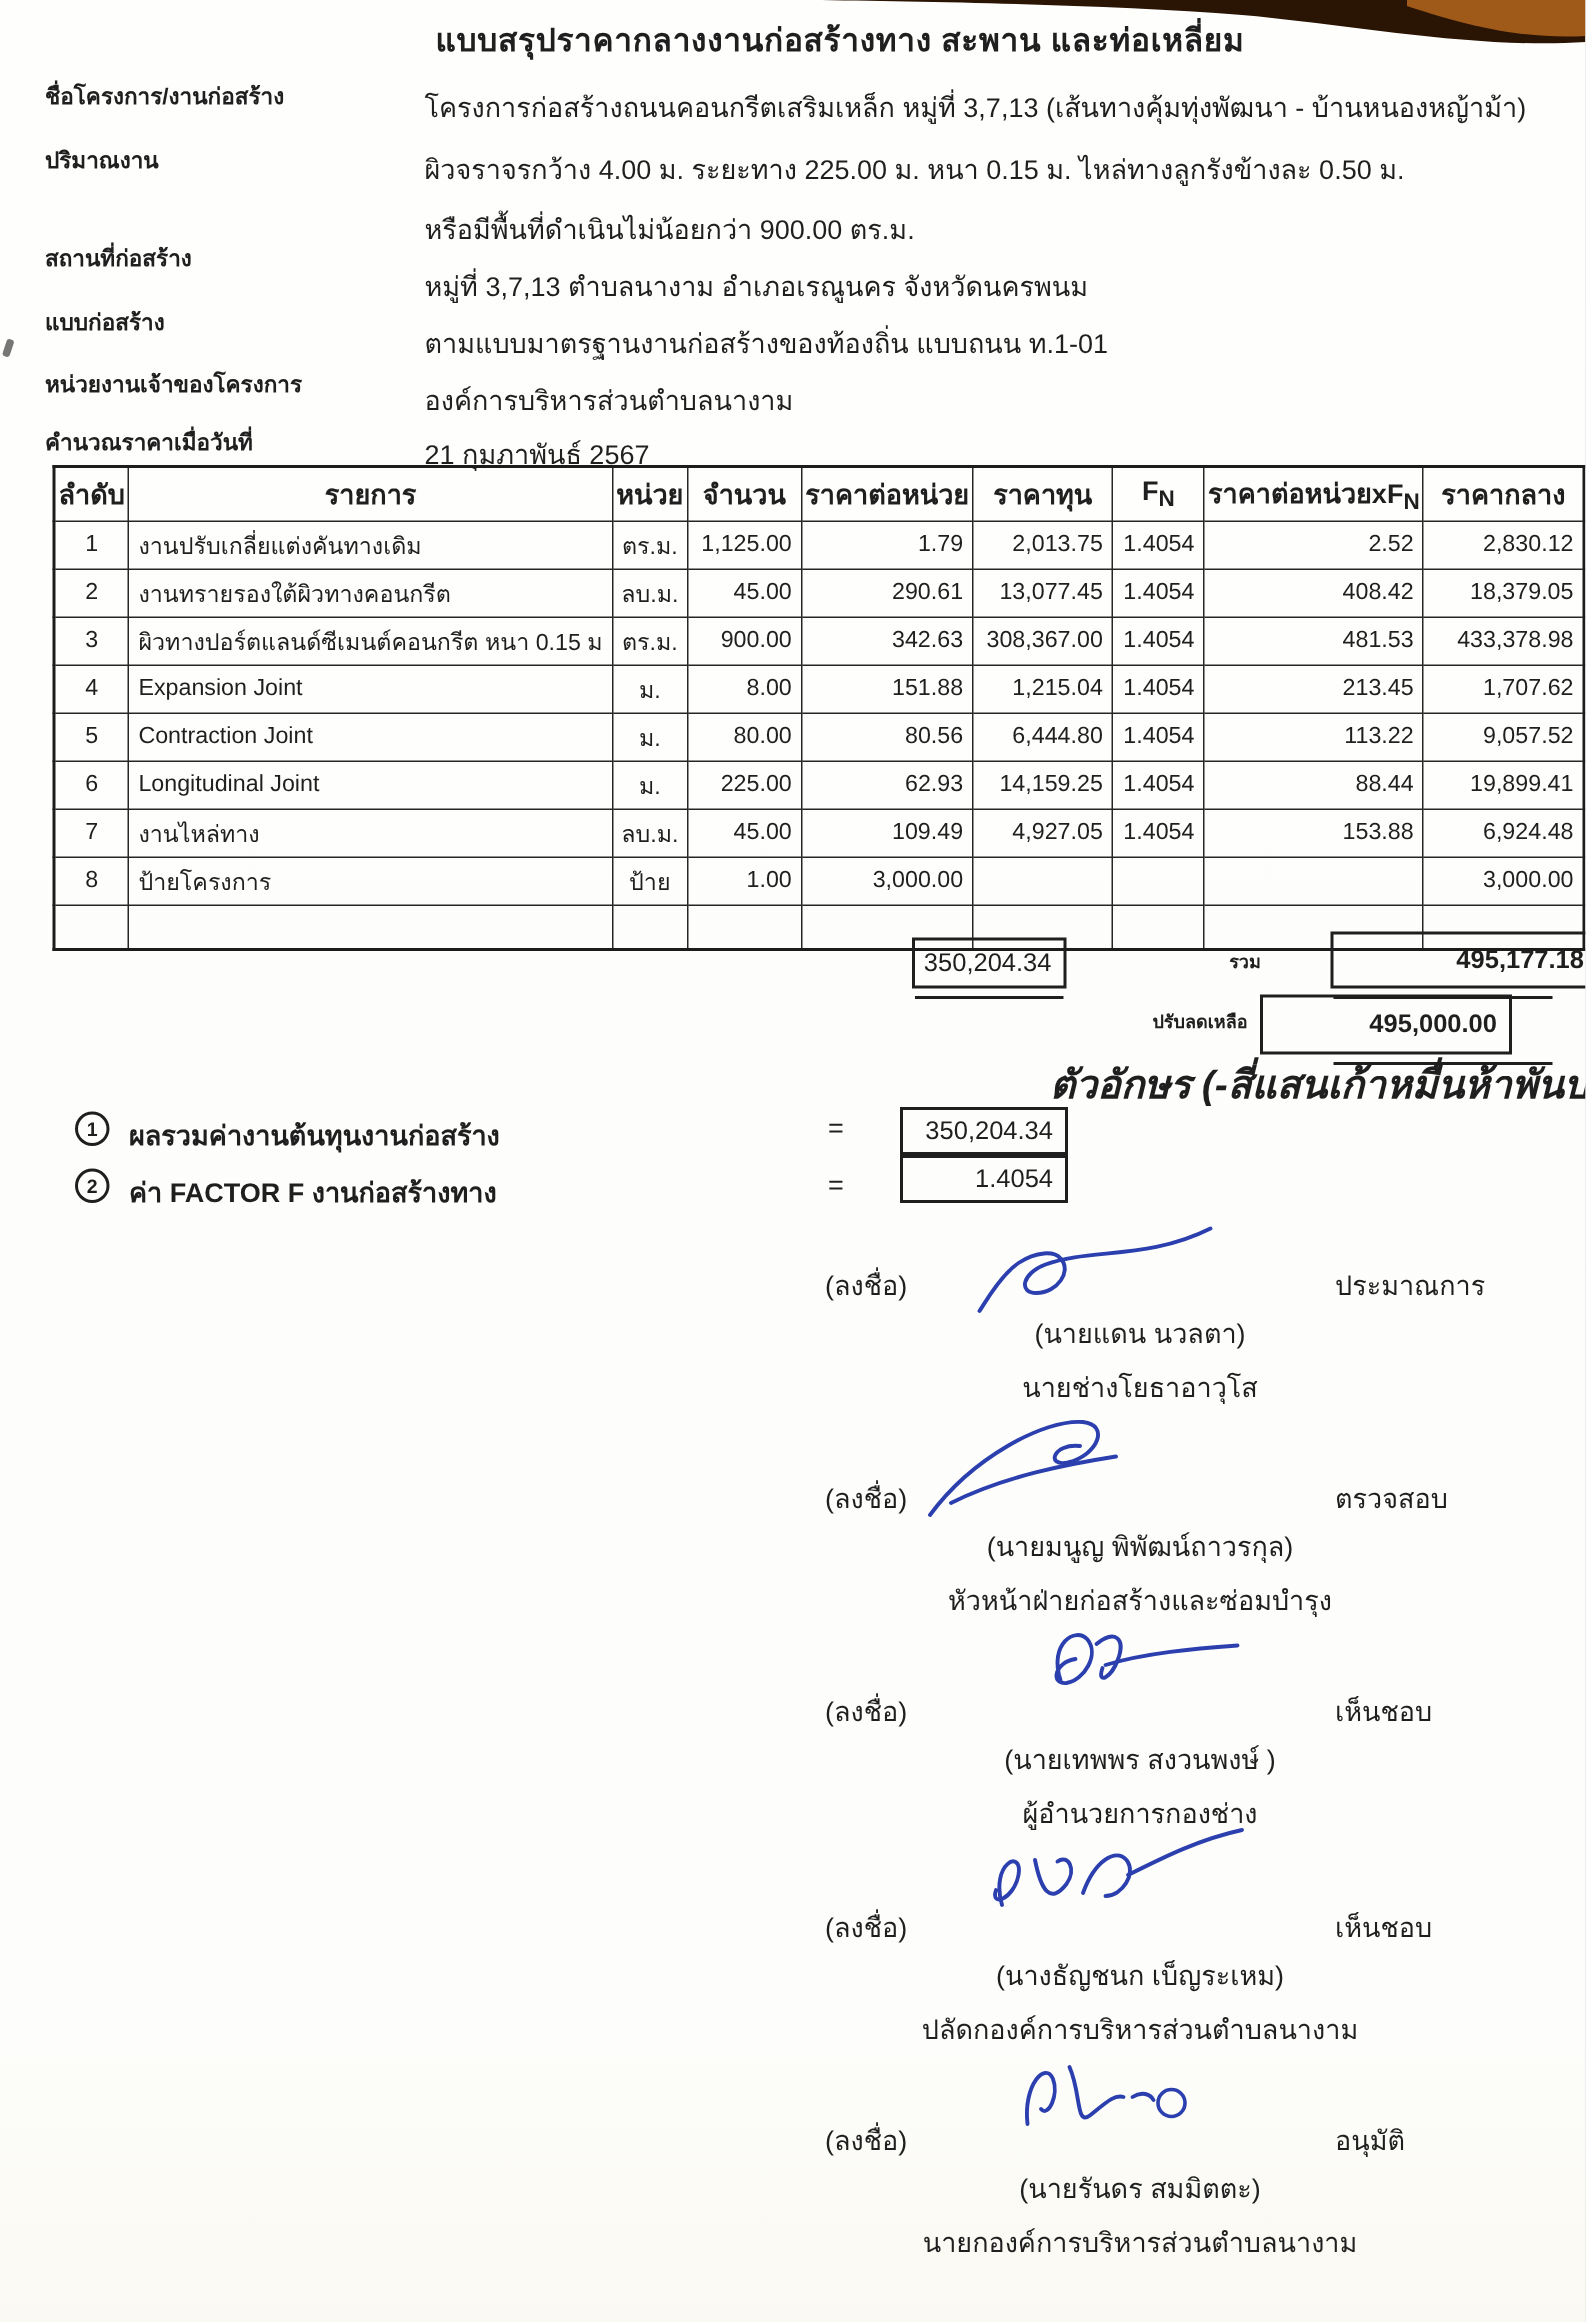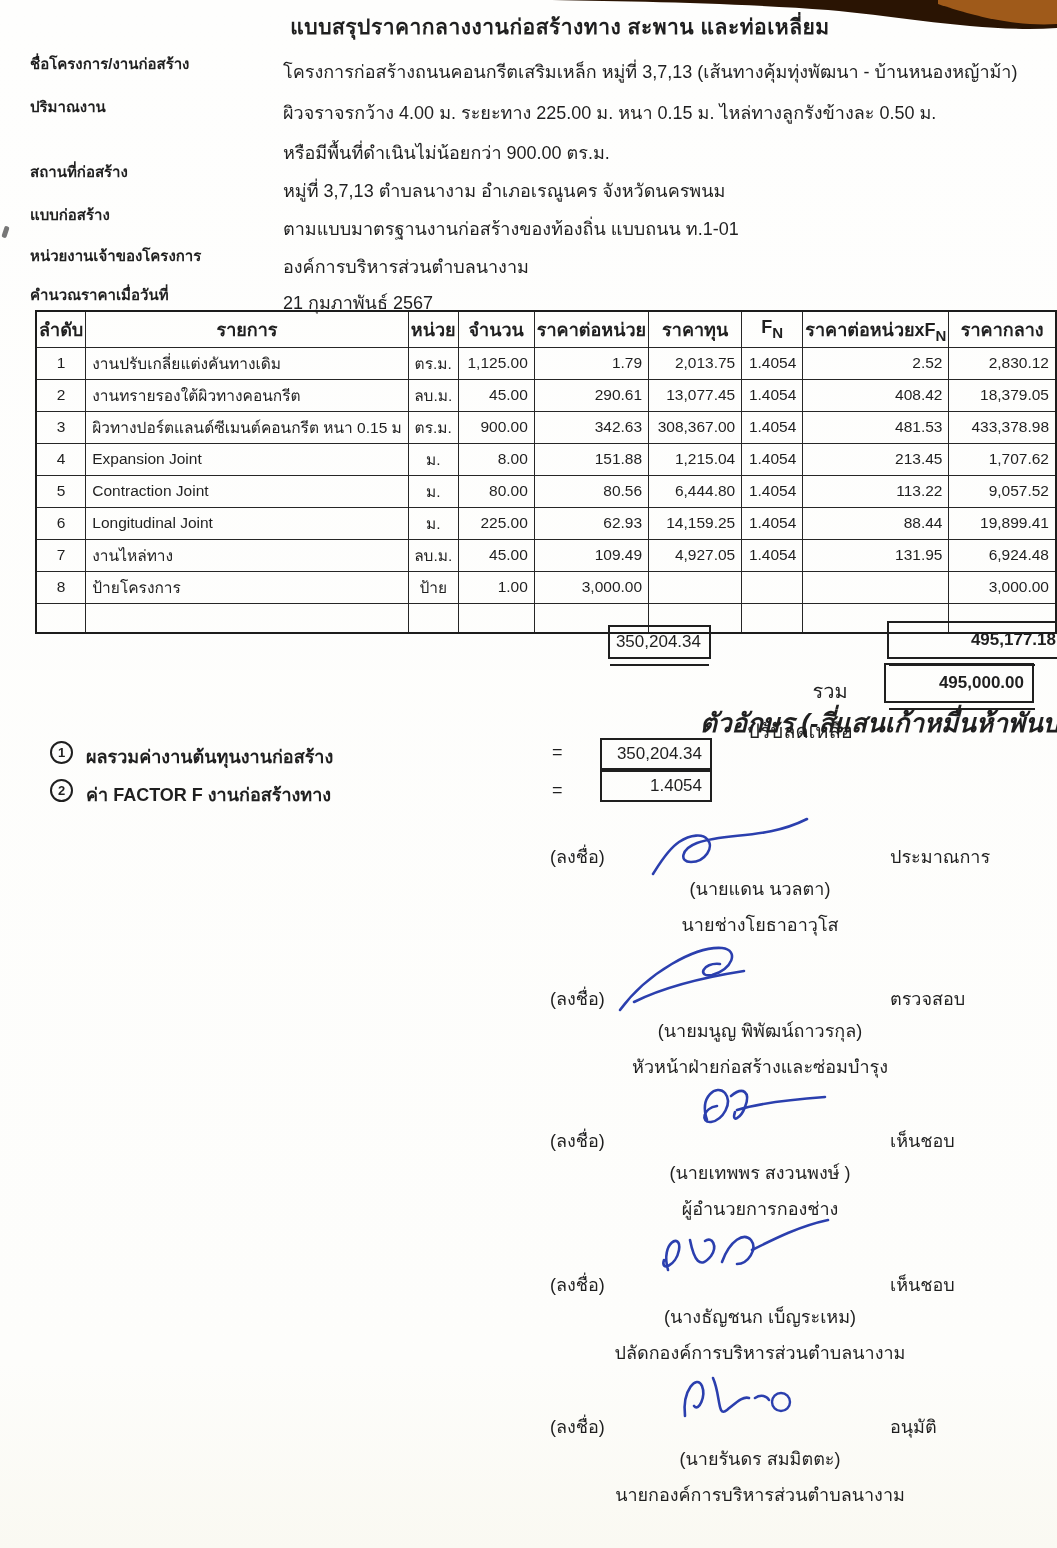--- a/index.html
+++ b/index.html
@@ -19,21 +19,21 @@
   .cost tbody tr.empty-row { height:30px; }
   .cost th { font-size:18px; font-weight:bold; text-align:center; padding:0 2px; }
   .cost td { font-size:15.5px; padding:0 6px; }
   .cost td.c0, .cost td.c2 { text-align:center; padding:0 2px; }
   .cost td.c1 { text-align:left; }
   .cost td.c3, .cost td.c4, .cost td.c5, .cost td.c6, .cost td.c7, .cost td.c8 { text-align:right; }
   .valbox { position:absolute; border:2px solid #1f1f1f; display:flex; align-items:center;
             justify-content:flex-end; padding-right:8px; font-size:17px; }
   .valbox.bold { font-weight:bold; }
   .dblline { position:absolute; height:2px; background:#1f1f1f; }
-  .tot-label { position:absolute; font-weight:normal; font-size:20px; text-align:center;margin-top:44px; }
+  .tot-label { position:absolute; font-weight:bold; font-size:12px; text-align:center; }
   .in-words { position:absolute; left:700px; top:702px; font-weight:bold; font-size:26px; white-space:nowrap;font-style:italic; }
   .circ-num { position:absolute; left:50px; width:23px; height:23px; border:2px solid #1f1f1f;
               border-radius:50%; display:flex; align-items:center; justify-content:center;
               font-weight:bold; font-size:13px; }
   .factor-label { position:absolute; left:86px; font-weight:bold; font-size:18px; white-space:nowrap; }
   .factor-eq { position:absolute; left:552px; font-size:18px; }
   .sig-block { position:absolute; left:450px; width:590px; height:135px; }
   .sign-label { position:absolute; left:100px; top:16px; font-size:18px; }
   .sig-role { position:absolute; left:440px; top:16px; font-size:18px; white-space:nowrap; }
   .sig-name { position:absolute; left:110px; top:48px; width:400px; text-align:center; font-size:18px; white-space:nowrap; }
@@ -164,21 +164,21 @@
           <td class="c8">19,899.41</td>
         </tr>
         <tr>
           <td class="c0">7</td>
           <td class="c1">งานไหล่ทาง</td>
           <td class="c2">ลบ.ม.</td>
           <td class="c3">45.00</td>
           <td class="c4">109.49</td>
           <td class="c5">4,927.05</td>
           <td class="c6">1.4054</td>
-          <td class="c7">131.95</td>
+          <td class="c7">153.88</td>
           <td class="c8">6,924.48</td>
         </tr>
         <tr>
           <td class="c0">8</td>
           <td class="c1">ป้ายโครงการ</td>
           <td class="c2">ป้าย</td>
           <td class="c3">1.00</td>
           <td class="c4">3,000.00</td>
           <td class="c5"></td>
           <td class="c6"></td>
@@ -200,21 +200,21 @@
     </table>
 
   <div class="valbox" style="left:608px; top:625px; width:103px; height:34px">350,204.34</div>
   <div class="dblline" style="left:610px; top:664px; width:99px"></div>
 
   <div class="tot-label" style="left:773px; top:631px; width:114px">รวม</div>
   <div class="valbox bold" style="left:887px; top:621px; width:179px; height:38px">495,177.18</div>
   <div class="dblline" style="left:889px; top:664px; width:146px"></div>
 
   <div class="tot-label" style="left:720px; top:671px; width:160px">ปรับลดเหลือ</div>
-  <div class="valbox bold" style="left:884px; top:663px; width:150px; height:40px">495,000.00</div>
+  <div class="valbox bold" style="left:840px; top:663px; width:168px; height:40px">495,000.00</div>
   <div class="dblline" style="left:889px; top:708px; width:146px"></div>
 
   <div class="in-words">ตัวอักษร (-สี่แสนเก้าหมื่นห้าพันบาทถ้วน-)</div>
 
   <div class="circ-num" style="top:741px">1</div>
   <div class="factor-label" style="top:742px">ผลรวมค่างานต้นทุนงานก่อสร้าง</div>
   <div class="factor-eq" style="top:742px">=</div>
   <div class="valbox" style="left:600px; top:738px; width:112px; height:32px; border-width:2px">350,204.34</div>
 
   <div class="circ-num" style="top:779px">2</div>

